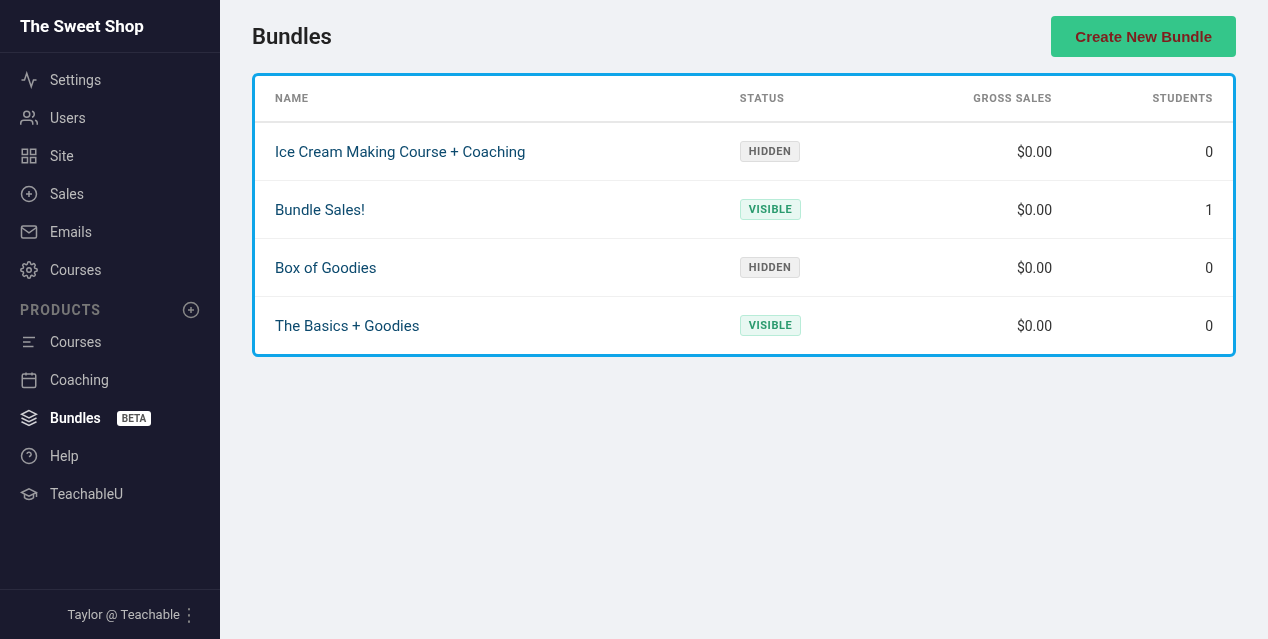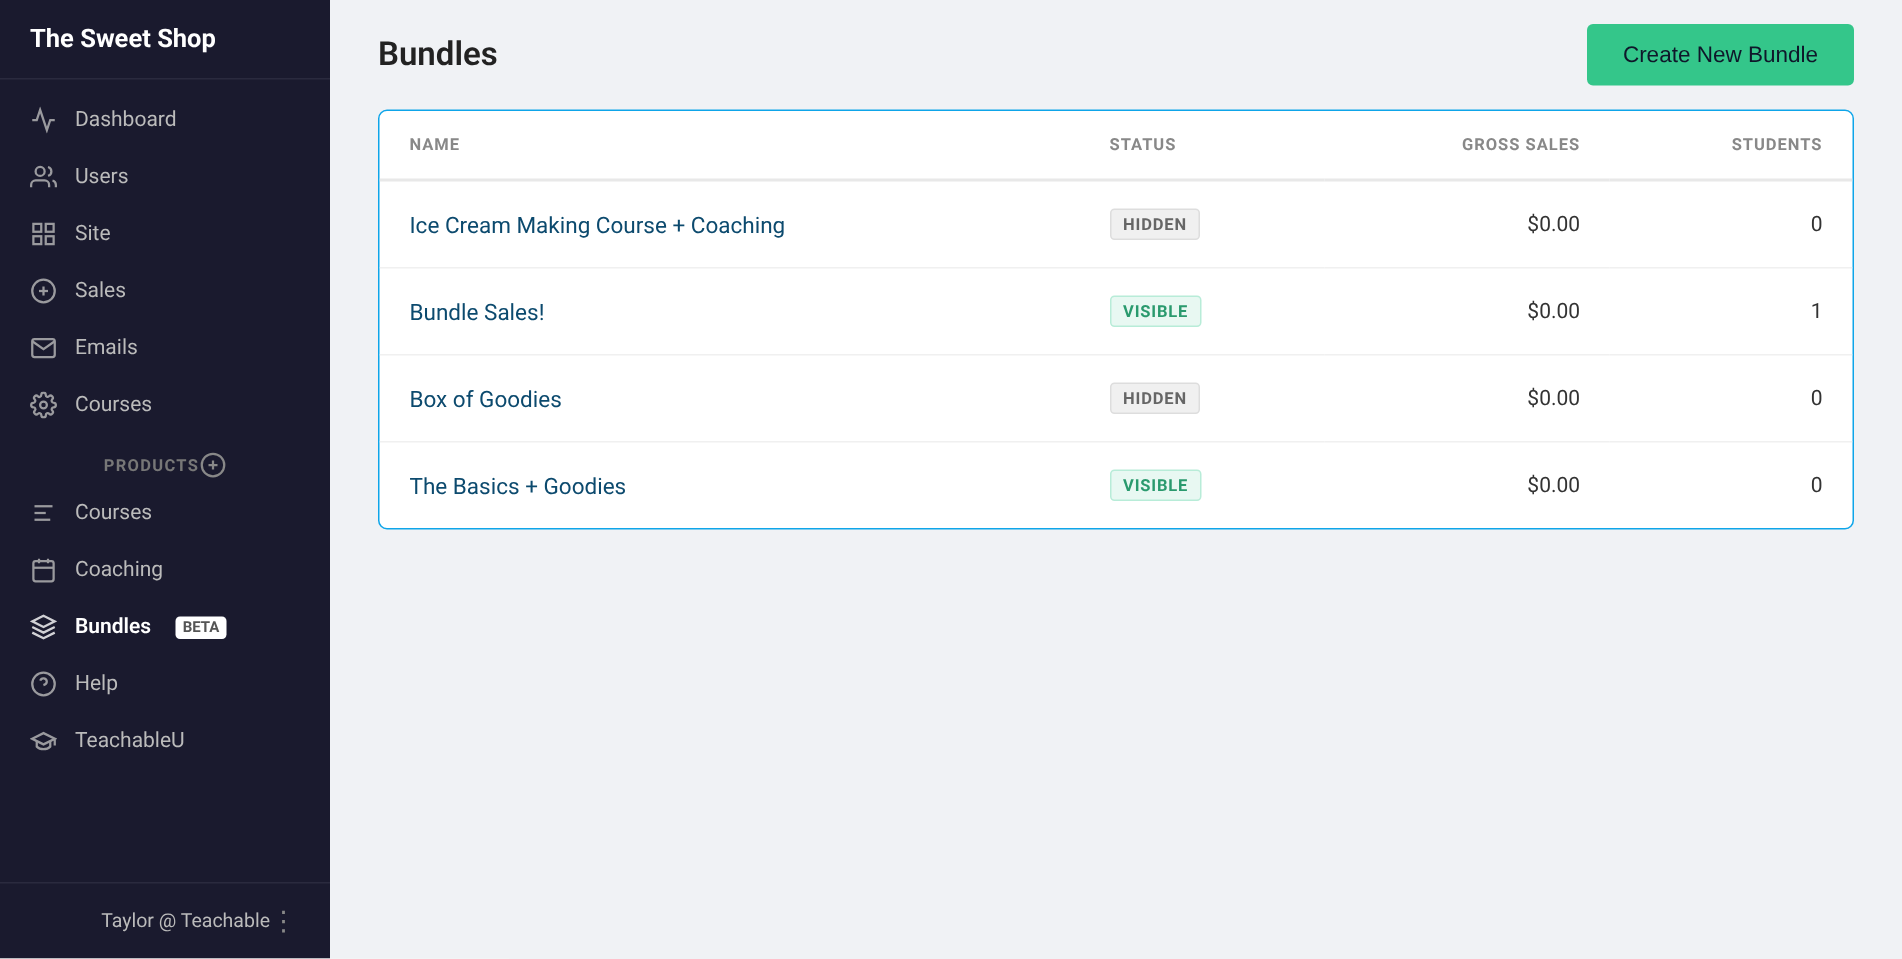--- a/index.html
+++ b/index.html
@@ -40,23 +40,23 @@
     .sidebar-item.active { color: #fff; font-weight: 600; }
     .sidebar-icon {
       width: 18px;
       height: 18px;
       flex-shrink: 0;
       opacity: 0.8;
     }
     .sidebar-section-label {
       display: flex;
       align-items: center;
-      justify-content: center;
+      justify-content: space-between;
       padding: 12px 20px 4px 20px;
-      font-size: 11px;
+      font-size: 14px;
       font-weight: 700;
       letter-spacing: 0.08em;
       color: #777;
       text-transform: uppercase;
     }
     .sidebar-section-label .add-icon {
       width: 18px;
       height: 18px;
       cursor: pointer;
       color: #888;
@@ -97,35 +97,35 @@
       padding: 16px 32px;
       background: #f0f2f5;
     }
     #page-title {
       font-size: 22px;
       font-weight: 600;
       color: #222;
     }
     #create-button {
       background: #34c68a;
-      color: #0f172a;
+      color: #7f1d1d;
       border: none;
       padding: 12px 24px;
       font-size: 15px;
-      font-weight: 400;
+      font-weight: 700;
       border-radius: 4px;
       cursor: pointer;
     }
 
     
     #table-card {
       margin: 0 32px 32px 32px;
       background: #fff;
       border-radius: 6px;
-      border: 1px solid #0ea5e9;
+      border: 3px solid #0ea5e9;
       overflow: hidden;
     }
     table {
       width: 100%;
       border-collapse: collapse;
     }
     thead tr {
       border-bottom: 2px solid #e8e8e8;
     }
     thead th {
@@ -177,21 +177,21 @@
 
 <div id="sidebar">
   <div id="sidebar-logo">The Sweet Shop</div>
 
   <nav class="sidebar-nav">
 
     <div class="sidebar-item">
       <svg class="sidebar-icon" viewBox="0 0 24 24" fill="none" stroke="currentColor" stroke-width="2">
         <polyline points="22 12 18 12 15 21 9 3 6 12 2 12"></polyline>
       </svg>
-      <span>Dashboard</span>
+      <span>Settings</span>
     </div>
 
     <div class="sidebar-item">
       <svg class="sidebar-icon" viewBox="0 0 24 24" fill="none" stroke="currentColor" stroke-width="2">
         <path d="M17 21v-2a4 4 0 0 0-4-4H5a4 4 0 0 0-4 4v2"></path>
           <circle cx="9" cy="7" r="4"></circle>
           <path d="M23 21v-2a4 4 0 0 0-3-3.87"></path>
           <path d="M16 3.13a4 4 0 0 1 0 7.75"></path>
       </svg>
       <span>Users</span>

